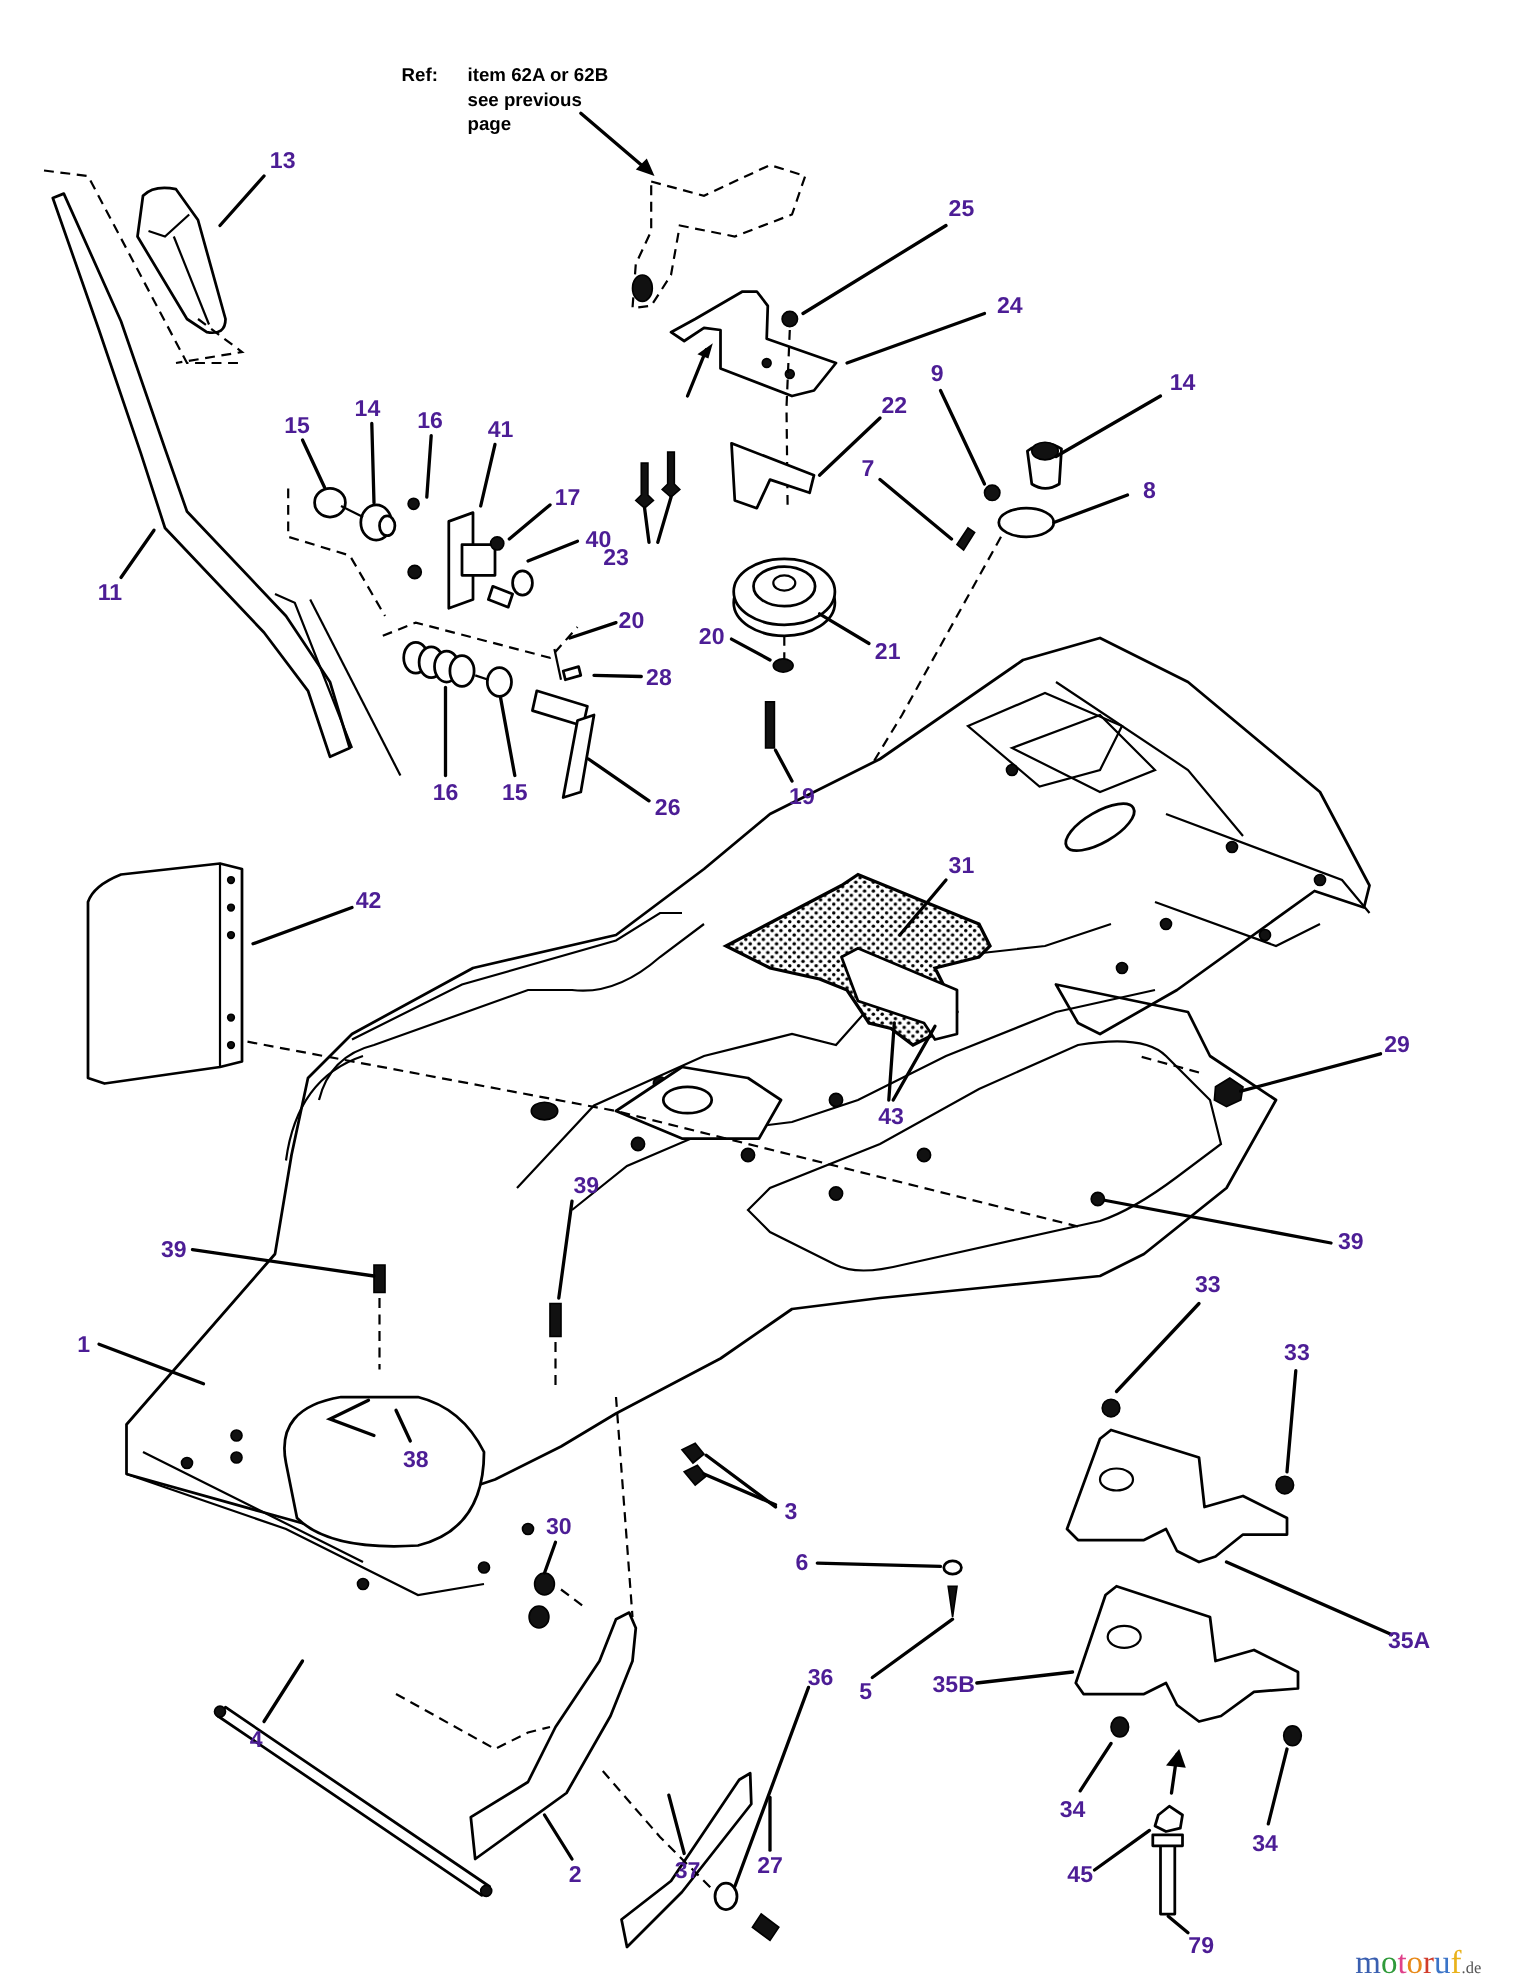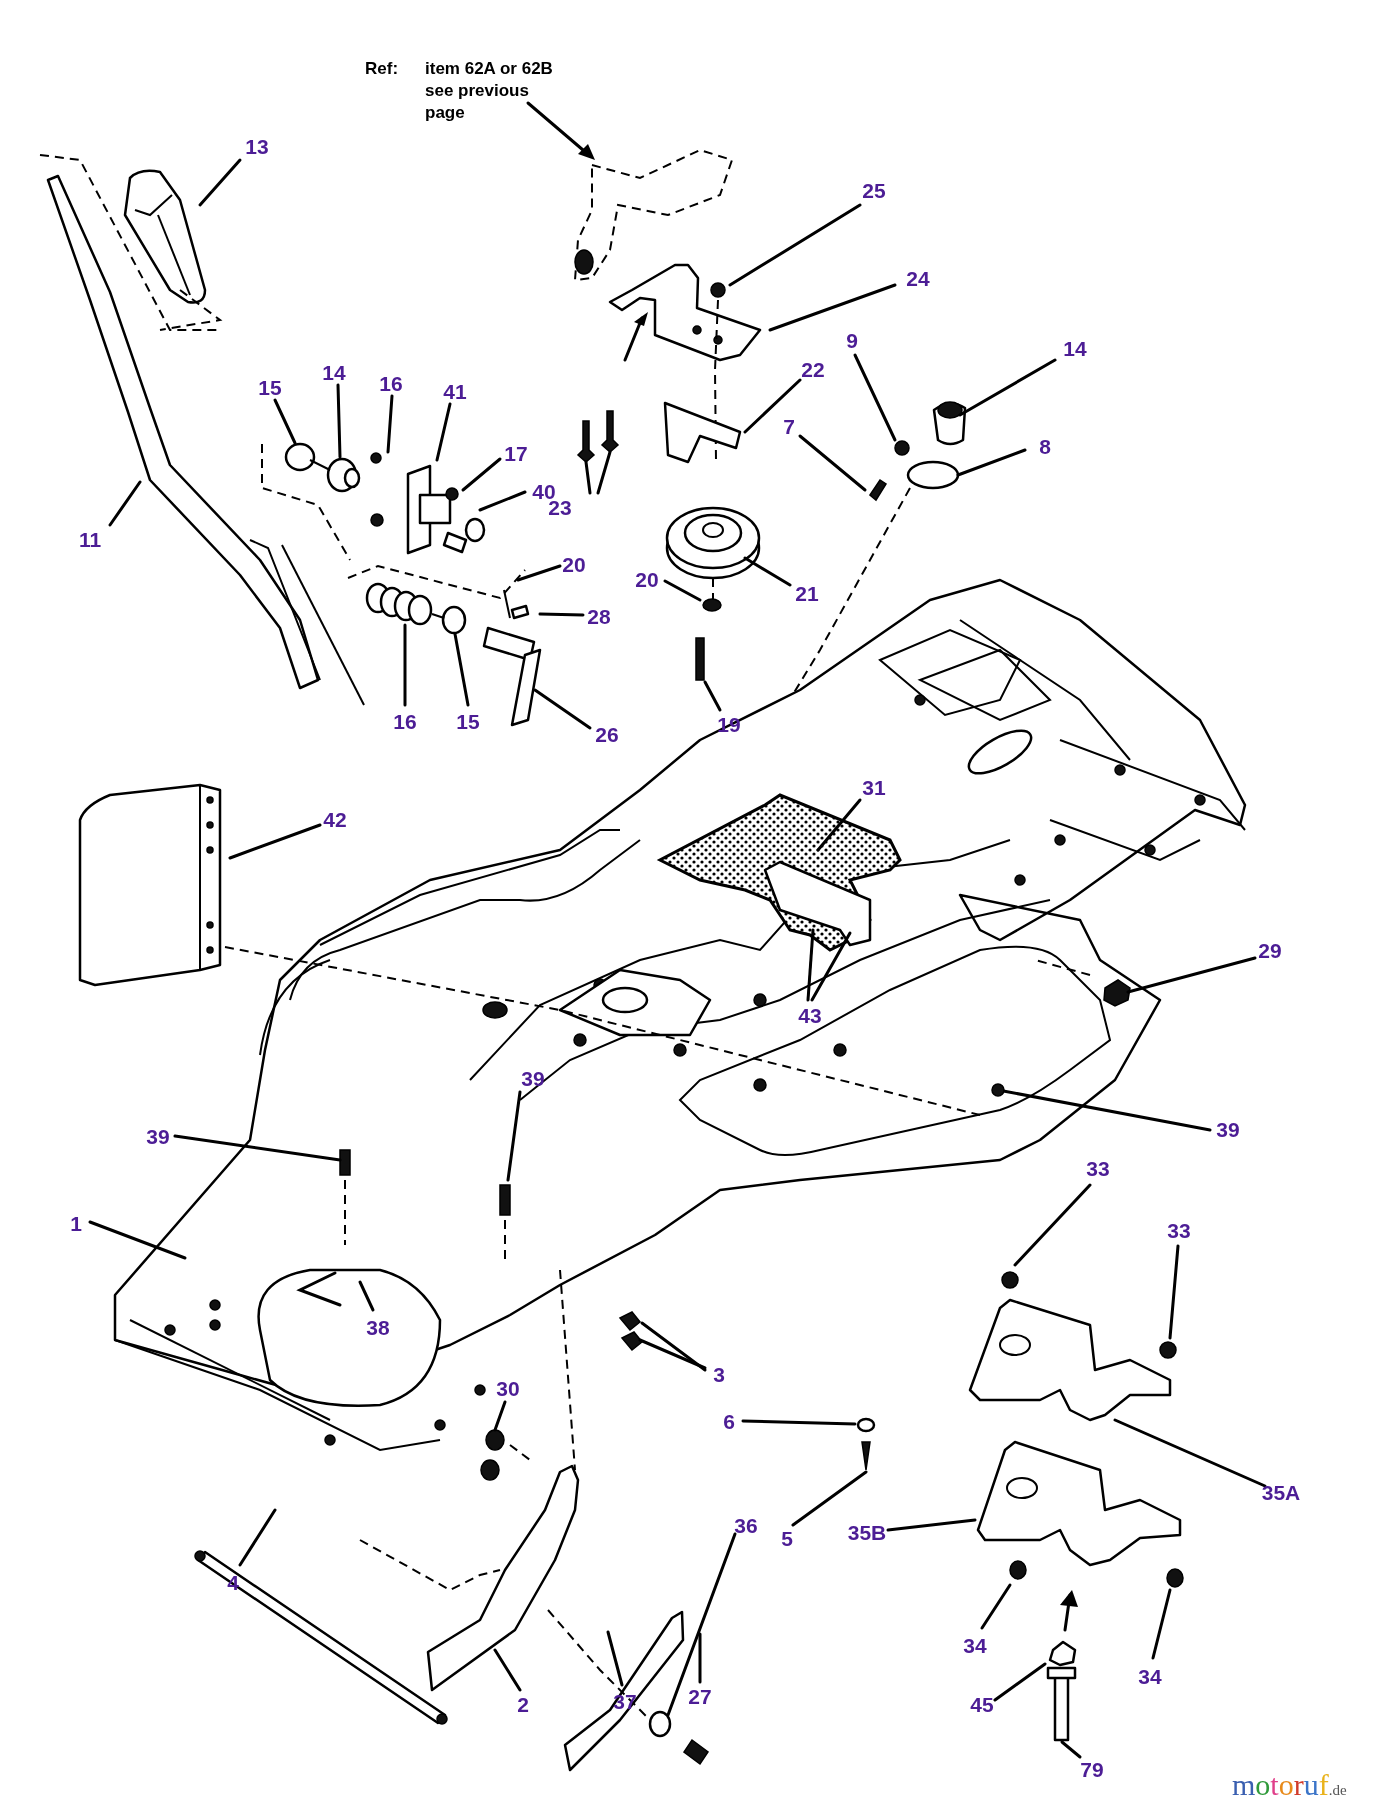--- a/index.html
+++ b/index.html
@@ -332,21 +332,21 @@
 <div class="lbl" style="left:270px;top:387px">15</div>
 <div class="lbl" style="left:334px;top:372px">14</div>
 <div class="lbl" style="left:391px;top:383px">16</div>
 <div class="lbl" style="left:455px;top:391px">41</div>
 <div class="lbl" style="left:813px;top:369px">22</div>
 <div class="lbl" style="left:789px;top:426px">7</div>
 <div class="lbl" style="left:1045px;top:446px">8</div>
 <div class="lbl" style="left:516px;top:453px">17</div>
 <div class="lbl" style="left:544px;top:491px">40</div>
 <div class="lbl" style="left:560px;top:507px">23</div>
-<div class="lbl" style="left:90px;top:539px">11</div>
+<div class="lbl" style="left:100px;top:539px">11</div>
 <div class="lbl" style="left:574px;top:564px">20</div>
 <div class="lbl" style="left:647px;top:579px">20</div>
 <div class="lbl" style="left:807px;top:593px">21</div>
 <div class="lbl" style="left:599px;top:616px">28</div>
 <div class="lbl" style="left:405px;top:721px">16</div>
 <div class="lbl" style="left:468px;top:721px">15</div>
 <div class="lbl" style="left:729px;top:724px">19</div>
 <div class="lbl" style="left:607px;top:734px">26</div>
 <div class="lbl" style="left:874px;top:787px">31</div>
 <div class="lbl" style="left:335px;top:819px">42</div>

